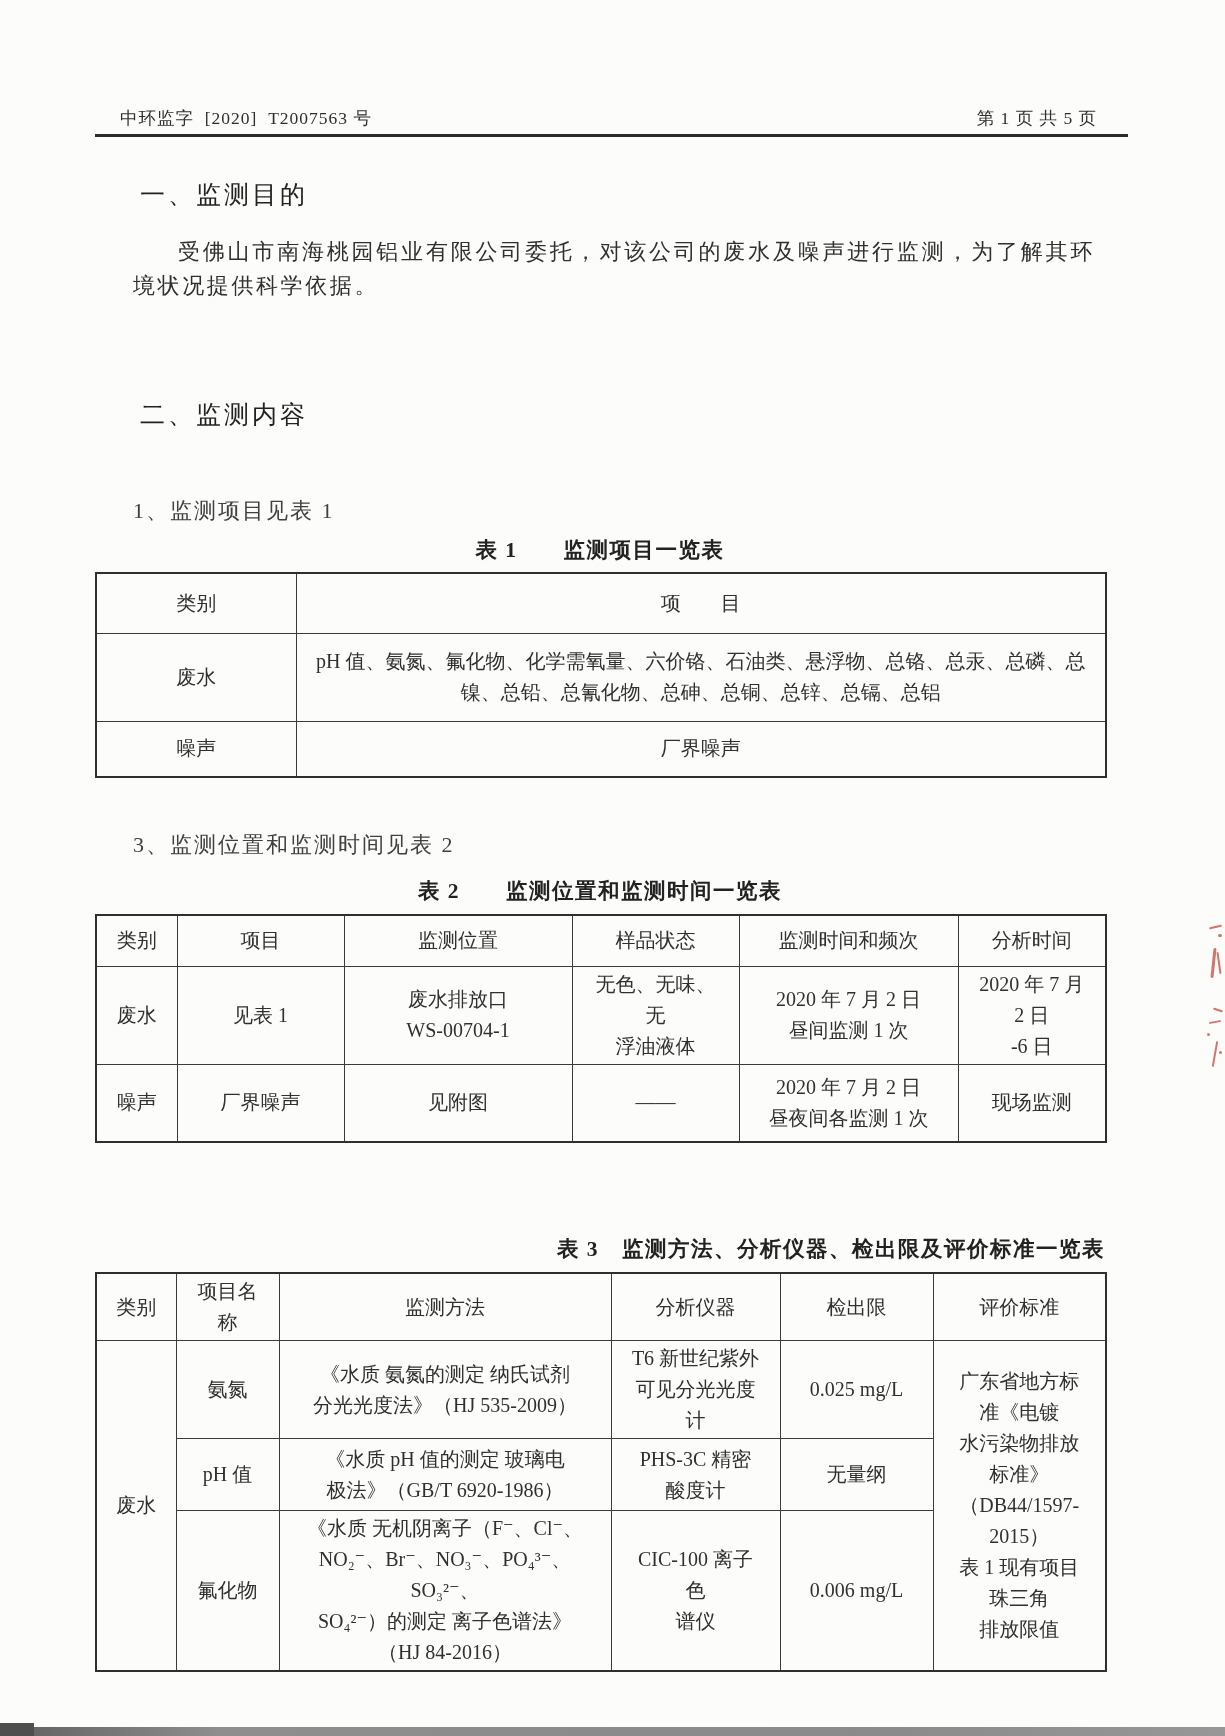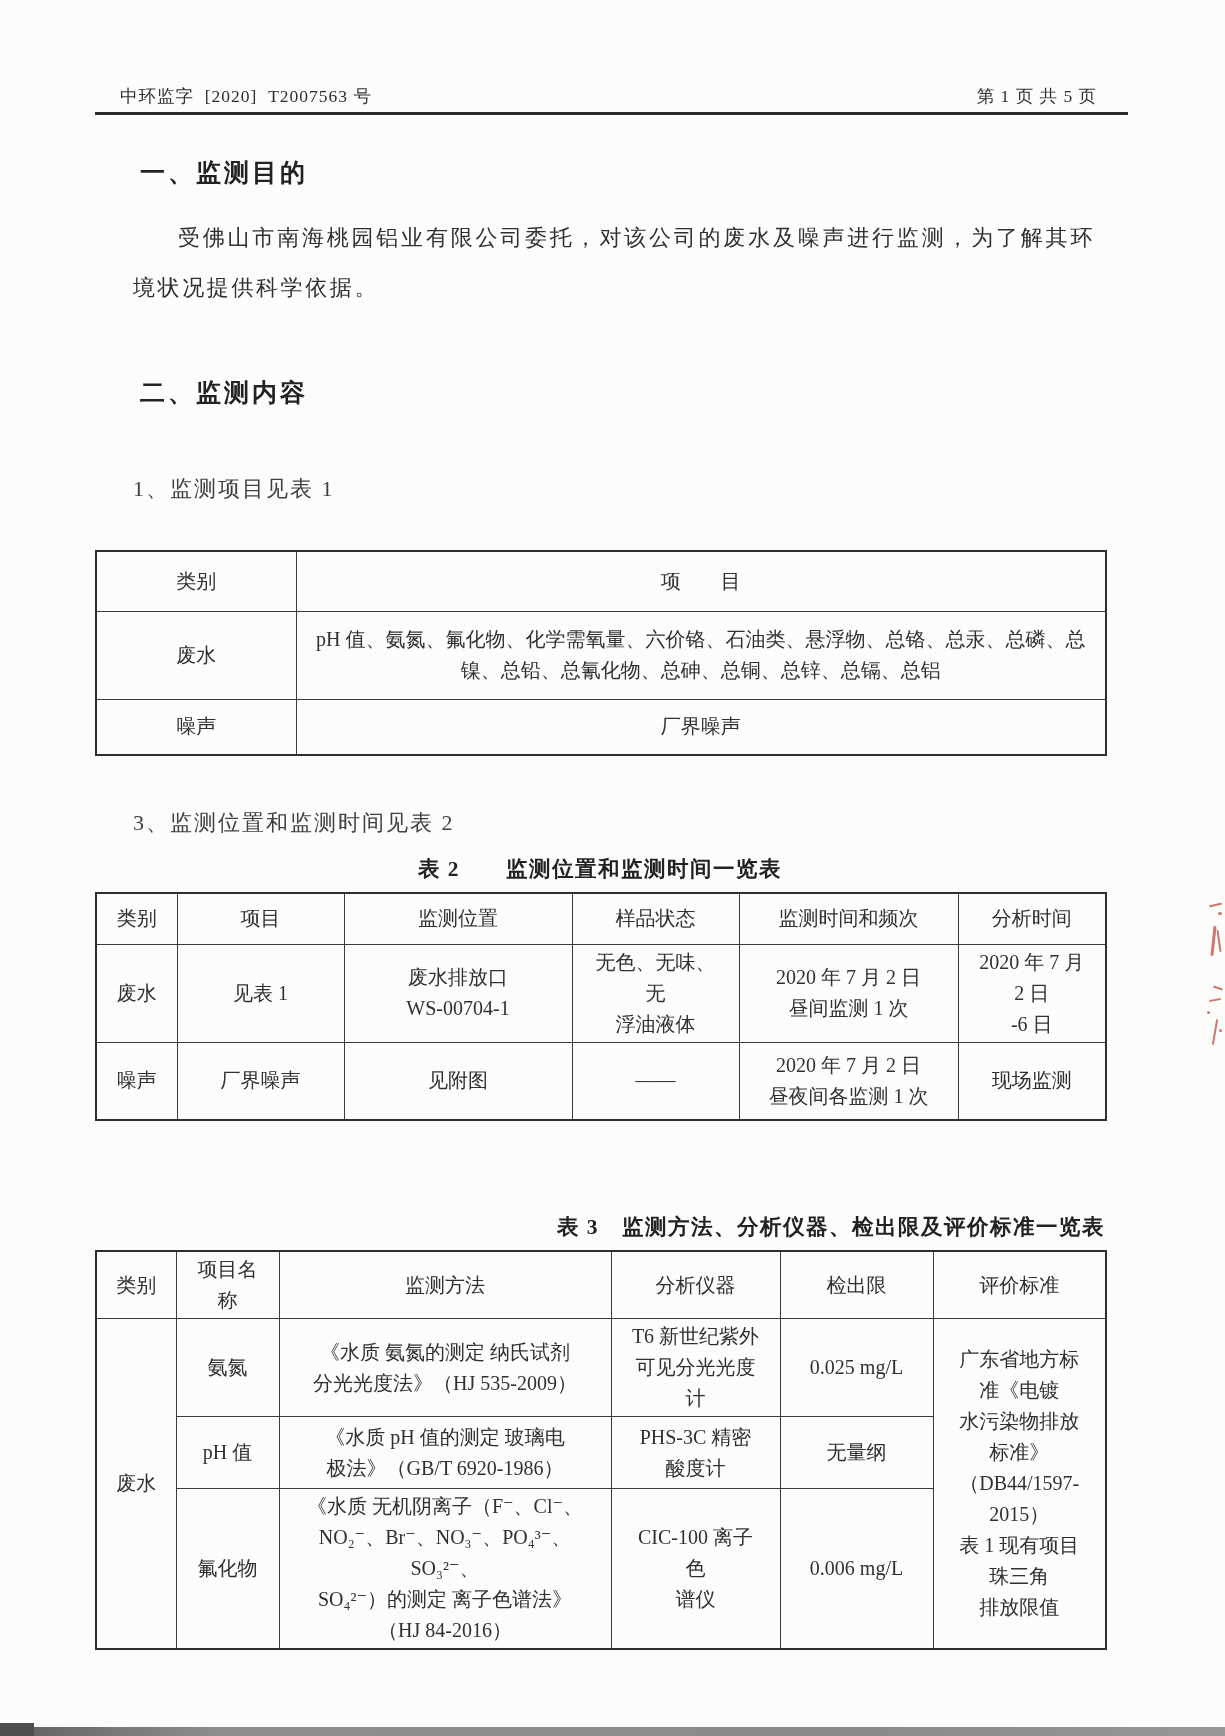--- a/index.html
+++ b/index.html
@@ -2,29 +2,29 @@
 <html><head>
 <meta charset="utf-8">
 <style>
   html,body{margin:0;padding:0;}
   body{
     width:1225px;height:1736px;position:relative;
     background:#fcfcfa;
     font-family:"Liberation Serif","DejaVu Serif",serif;
     color:#2f2f2f;overflow:hidden;
   }
-  .page{position:absolute;inset:0;}
+  .page{position:absolute;inset:0;margin-top:22px;}
   
   .hdr{position:absolute;top:84px;font-size:17.5px;letter-spacing:1px;white-space:pre;color:#2e2e2e;}
   .hdr-left{left:120px;}
   .hdr-right{right:128px;}
   .hdr-rule{position:absolute;left:95px;right:97px;top:112px;height:3px;background:#2b2b2b;}
   
-  .h-sec{position:absolute;left:140px;font-size:25px;font-weight:bold;letter-spacing:3px;color:#222;}
-  .body-par{position:absolute;left:133px;width:962px;font-size:22px;line-height:50px;
+  .h-sec{position:absolute;left:140px;font-size:25px;font-weight:normal;letter-spacing:3px;color:#222;}
+  .body-par{position:absolute;left:133px;width:962px;font-size:22px;line-height:34px;
     letter-spacing:2.6px;text-indent:45px;text-align:justify;color:#303030;}
   .sub-item{position:absolute;left:133px;font-size:22px;letter-spacing:2px;color:#404040;}
   .tbl-caption{position:absolute;left:95px;width:1010px;text-align:center;
     font-size:21.5px;font-weight:bold;letter-spacing:1.5px;color:#222;white-space:pre;}
   
   table.doc{position:absolute;left:95px;width:1010px;border-collapse:collapse;table-layout:fixed;
     font-size:20px;color:#303030;}
   table.doc td,table.doc th{border:1.6px solid #3a3a3a;text-align:center;vertical-align:middle;
     font-weight:normal;white-space:pre-line;line-height:31px;padding:2px 19px;box-sizing:border-box;}
   table.doc{border:2.5px solid #2f2f2f;}
@@ -43,20 +43,21 @@
 
   <div class="hdr hdr-left">中环监字  [2020]  T2007563 号</div>
   <div class="hdr hdr-right">第 1 页 共 5 页</div>
   <div class="hdr-rule"></div>
 
   <div class="h-sec" style="top:156px;">一、监测目的</div>
   <div class="body-par" style="top:213px;">受佛山市南海桃园铝业有限公司委托，对该公司的废水及噪声进行监测，为了解其环境状况提供科学依据。</div>
 
   <div class="h-sec" style="top:376px;">二、监测内容</div>
   <div class="sub-item" style="top:474px;">1、监测项目见表 1</div>
+  <div class="tbl-caption" style="top:513px;">表 1　　监测项目一览表</div>
 
   <table class="doc" style="top:550px;">
     <colgroup>
         <col style="width:200px;">
         <col style="width:810px;">
       </colgroup>
     <tbody>
         <tr style="height:60px;">
       <th>类别</th>
       <th>项　　目</th>

